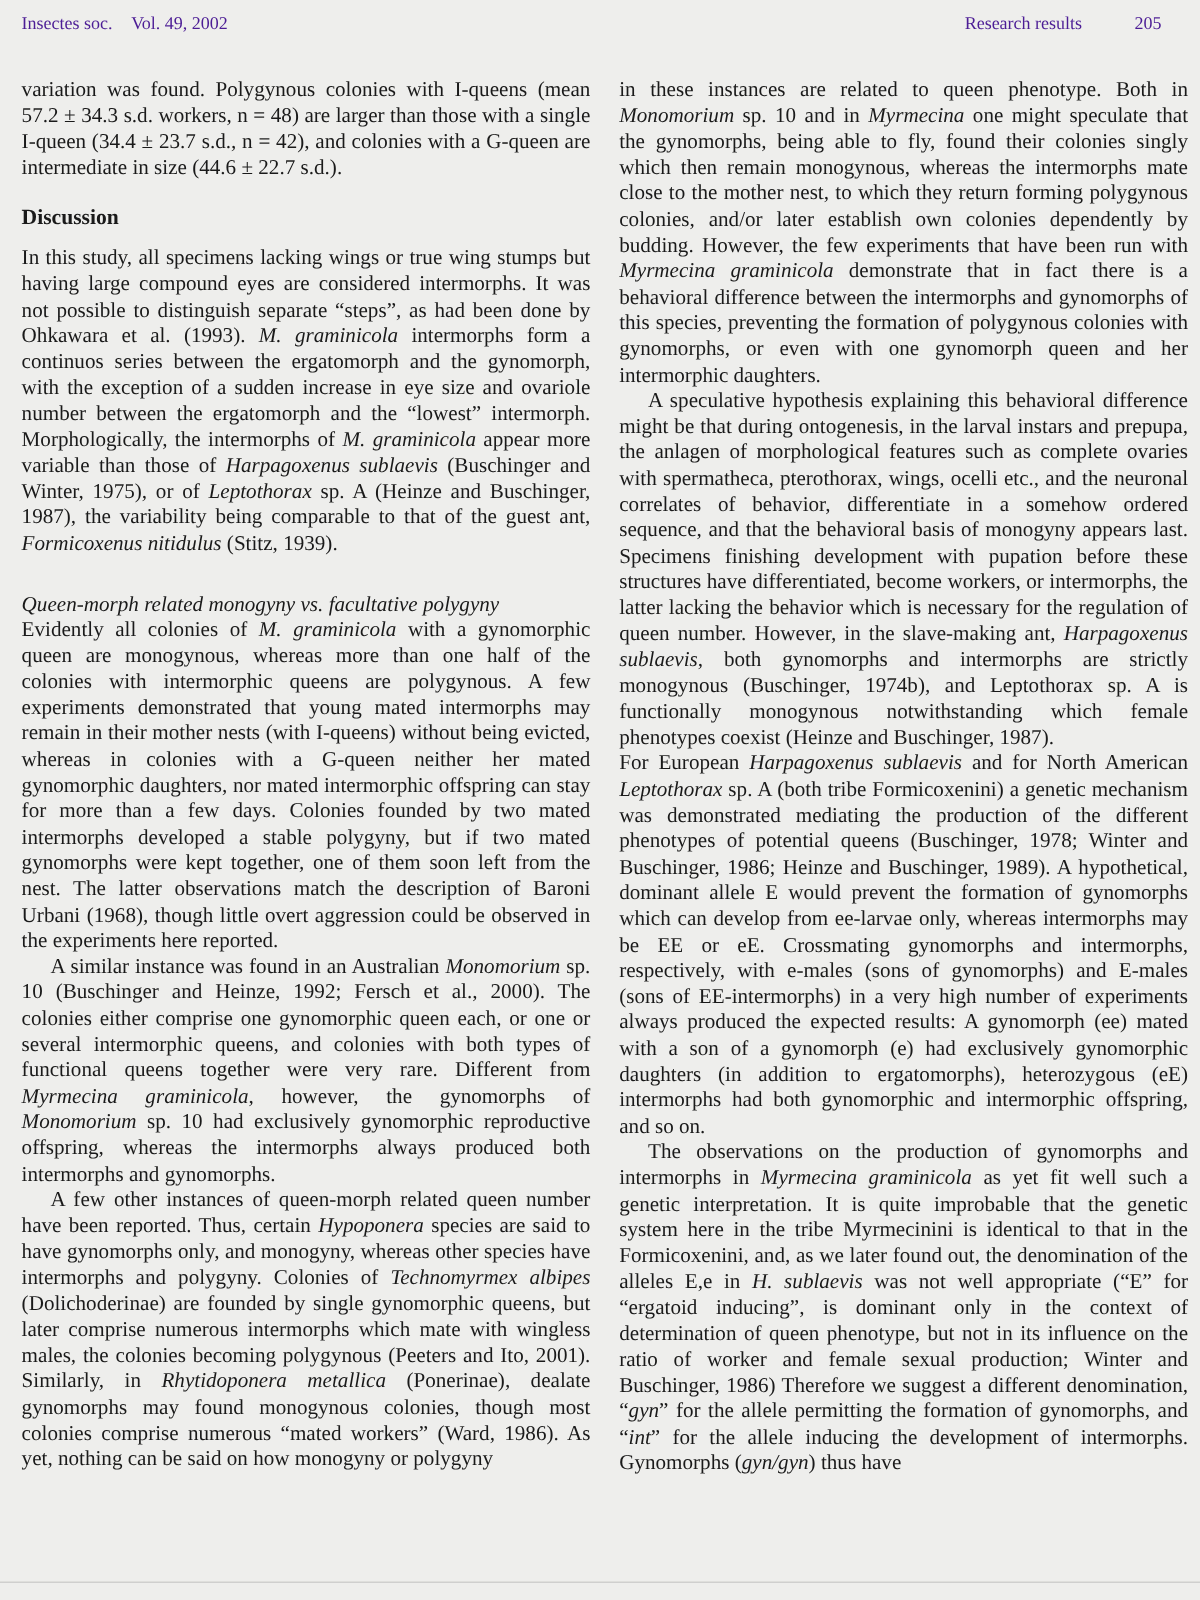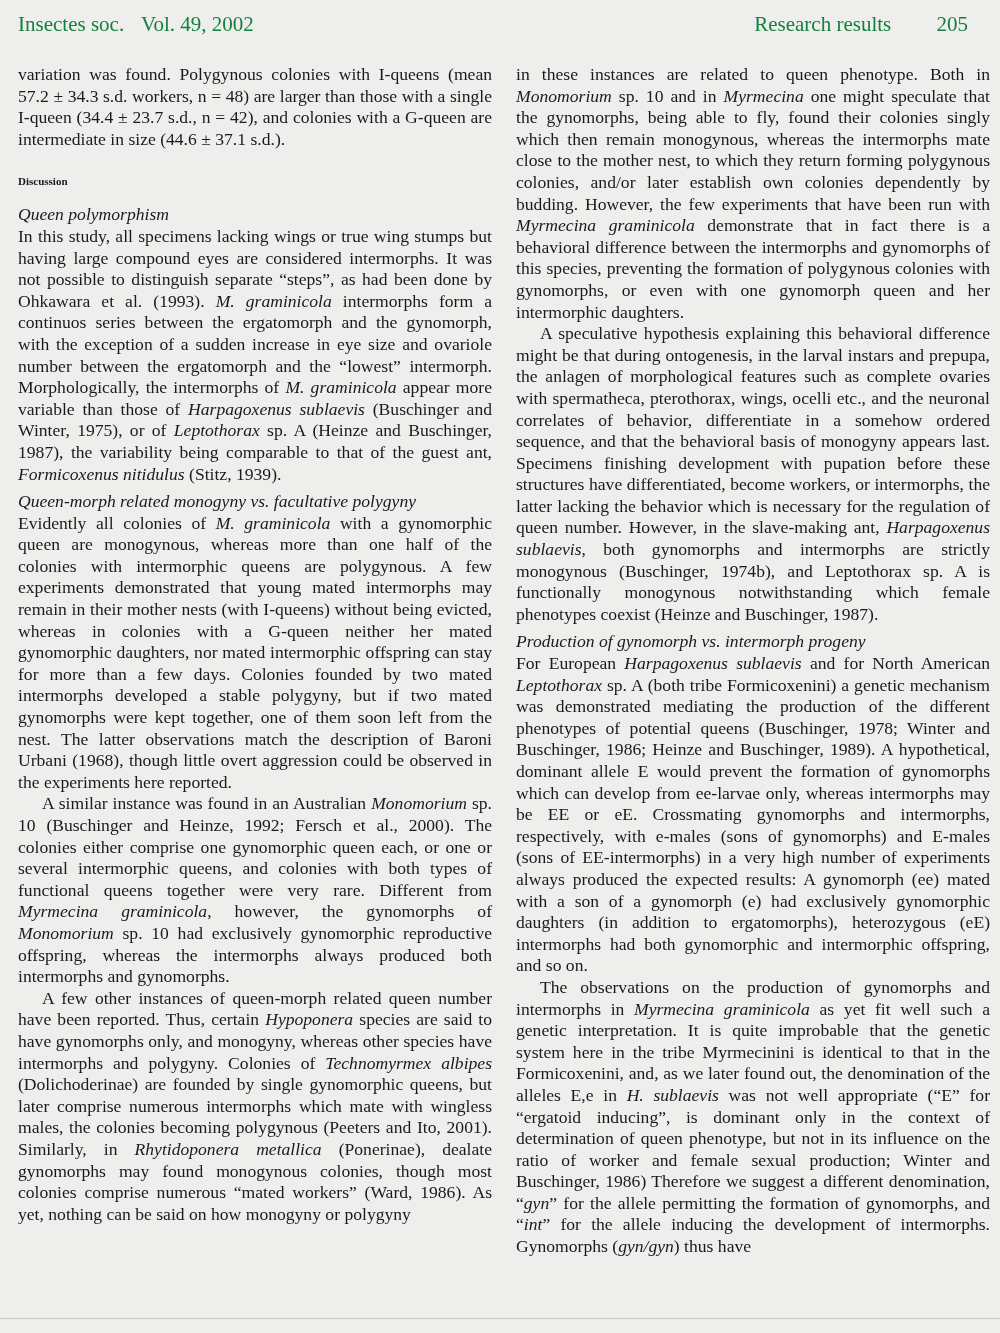--- a/index.html
+++ b/index.html
@@ -5,77 +5,75 @@
   html, body { margin: 0; padding: 0; }
   body {
     width: 1000px; height: 1333px; overflow: hidden;
     background: #eeeeec;
     font-family: "Liberation Serif", "DejaVu Serif", serif;
     color: #1a1a1a;
     position: relative;
   }
   .header {
     position: absolute; top: 12px; left: 18px; right: 18px; height: 24px;
-    font-size: 21px; color: #15803d;
+    font-size: 15px; color: #4c1d95;
   }
   .header .left { position: absolute; left: 0; top: 0; }
   .header .left span { margin-right: 12px; }
   .header .right { position: absolute; right: 14px; top: 0; }
   .header .right .pg { margin-left: 40px; }
   .col {
     position: absolute; top: 64px; width: 474px;
     font-size: 17.6px; line-height: 21.6px;
     text-align: justify; hyphens: manual;
   }
   .col.left-col { left: 18px; }
   .col.right-col { left: 516px; }
   .col p { margin: 0; }
   .col p.indent { text-indent: 24px; }
   .col h2 {
-    font-size: 11px; font-weight: bold; margin: 20px 0 12px 0; line-height: 22px;
+    font-size: 18px; font-weight: bold; margin: 20px 0 12px 0; line-height: 22px;
   }
   .col h3 {
     font-size: 17.6px; font-style: italic; font-weight: normal; margin: 0; line-height: 21.6px;
   }
-  .col h3.spaced { margin-top: 6px; }
+  .col h3.spaced { margin-top: 29px; }
   i { }
   .bottom-rule {
     position: absolute; left: 0; right: 0; top: 1318px; height: 1px; background: #c8c8c6;
   }
 </style>
 </head>
 <body>
 
 <div class="header">
   <div class="left">
     <span>Insectes soc.</span>
     <span>Vol. 49, 2002</span>
   </div>
   <div class="right">
     <span>Research results</span>
     <span class="pg">205</span>
   </div>
 </div>
 
 <div class="col left-col">
-  <p>variation was found. Polygynous colonies with I-queens (mean 57.2 ± 34.3 s.d. workers, n = 48) are larger than those with a single I-queen (34.4 ± 23.7 s.d., n = 42), and colonies with a G-queen are intermediate in size (44.6 ± 37.1 s.d.).</p>
+  <p>variation was found. Polygynous colonies with I-queens (mean 57.2 ± 34.3 s.d. workers, n = 48) are larger than those with a single I-queen (34.4 ± 23.7 s.d., n = 42), and colonies with a G-queen are intermediate in size (44.6 ± 22.7 s.d.).</p>
 
   <h2>Discussion</h2>
 
-  <h3>Queen polymorphism</h3>
   <p><span>In this study, all specimens lacking wings or true wing stumps but having large compound eyes are considered intermorphs. It was not possible to distinguish separate “steps”, as had been done by Ohkawara et al. (1993). </span><i>M. graminicola</i><span> intermorphs form a continuos series between the ergatomorph and the gynomorph, with the exception of a sudden increase in eye size and ovariole number between the ergatomorph and the “lowest” intermorph. Morphologically, the intermorphs of </span><i>M. graminicola</i><span> appear more variable than those of </span><i>Harpagoxenus sublaevis</i><span> (Buschinger and Winter, 1975), or of </span><i>Leptothorax</i><span> sp. A (Heinze and Buschinger, 1987), the variability being comparable to that of the guest ant, </span><i>Formicoxenus nitidulus</i><span> (Stitz, 1939).</span></p>
 
   <h3 class="spaced">Queen-morph related monogyny vs. facultative polygyny</h3>
   <p><span>Evidently all colonies of </span><i>M. graminicola</i><span> with a gynomorphic queen are monogynous, whereas more than one half of the colonies with intermorphic queens are polygynous. A few experiments demonstrated that young mated intermorphs may remain in their mother nests (with I-queens) without being evicted, whereas in colonies with a G-queen neither her mated gynomorphic daughters, nor mated intermorphic offspring can stay for more than a few days. Colonies founded by two mated intermorphs developed a stable polygyny, but if two mated gynomorphs were kept together, one of them soon left from the nest. The latter observations match the description of Baroni Urbani (1968), though little overt aggression could be observed in the experiments here reported.</span></p>
   <p class="indent"><span>A similar instance was found in an Australian </span><i>Monomorium</i><span> sp. 10 (Buschinger and Heinze, 1992; Fersch et al., 2000). The colonies either comprise one gynomorphic queen each, or one or several intermorphic queens, and colonies with both types of functional queens together were very rare. Different from </span><i>Myrmecina graminicola</i><span>, however, the gynomorphs of </span><i>Monomorium</i><span> sp. 10 had exclusively gynomorphic reproductive offspring, whereas the intermorphs always produced both intermorphs and gynomorphs.</span></p>
   <p class="indent"><span>A few other instances of queen-morph related queen number have been reported. Thus, certain </span><i>Hypoponera</i><span> species are said to have gynomorphs only, and monogyny, whereas other species have intermorphs and polygyny. Colonies of </span><i>Technomyrmex albipes</i><span> (Dolichoderinae) are founded by single gynomorphic queens, but later comprise numerous intermorphs which mate with wingless males, the colonies becoming polygynous (Peeters and Ito, 2001). Similarly, in </span><i>Rhytidoponera metallica</i><span> (Ponerinae), dealate gynomorphs may found monogynous colonies, though most colonies comprise numerous “mated workers” (Ward, 1986). As yet, nothing can be said on how monogyny or polygyny</span></p>
 </div>
 
 <div class="col right-col">
   <p><span>in these instances are related to queen phenotype. Both in </span><i>Monomorium</i><span> sp. 10 and in </span><i>Myrmecina</i><span> one might speculate that the gynomorphs, being able to fly, found their colonies singly which then remain monogynous, whereas the intermorphs mate close to the mother nest, to which they return forming polygynous colonies, and/or later establish own colonies dependently by budding. However, the few experiments that have been run with </span><i>Myrmecina graminicola</i><span> demonstrate that in fact there is a behavioral difference between the intermorphs and gynomorphs of this species, preventing the formation of polygynous colonies with gynomorphs, or even with one gynomorph queen and her intermorphic daughters.</span></p>
   <p class="indent"><span>A speculative hypothesis explaining this behavioral difference might be that during ontogenesis, in the larval instars and prepupa, the anlagen of morphological features such as complete ovaries with spermatheca, pterothorax, wings, ocelli etc., and the neuronal correlates of behavior, differentiate in a somehow ordered sequence, and that the behavioral basis of monogyny appears last. Specimens finishing development with pupation before these structures have differentiated, become workers, or intermorphs, the latter lacking the behavior which is necessary for the regulation of queen number. However, in the slave-making ant, </span><i>Harpagoxenus sublaevis</i><span>, both gynomorphs and intermorphs are strictly monogynous (Buschinger, 1974b), and Leptothorax sp. A is functionally monogynous notwithstanding which female phenotypes coexist (Heinze and Buschinger, 1987).</span></p>
 
-  <h3 class="spaced">Production of gynomorph vs. intermorph progeny</h3>
   <p><span>For European </span><i>Harpagoxenus sublaevis</i><span> and for North American </span><i>Leptothorax</i><span> sp. A (both tribe Formicoxenini) a genetic mechanism was demonstrated mediating the production of the different phenotypes of potential queens (Buschinger, 1978; Winter and Buschinger, 1986; Heinze and Buschinger, 1989). A hypothetical, dominant allele E would prevent the formation of gynomorphs which can develop from ee-larvae only, whereas intermorphs may be EE or eE. Crossmating gynomorphs and intermorphs, respectively, with e-males (sons of gynomorphs) and E-males (sons of EE-intermorphs) in a very high number of experiments always produced the expected results: A gynomorph (ee) mated with a son of a gynomorph (e) had exclusively gynomorphic daughters (in addition to ergatomorphs), heterozygous (eE) intermorphs had both gynomorphic and intermorphic offspring, and so on.</span></p>
   <p class="indent"><span>The observations on the production of gynomorphs and intermorphs in </span><i>Myrmecina graminicola</i><span> as yet fit well such a genetic interpretation. It is quite improbable that the genetic system here in the tribe Myrmecinini is identical to that in the Formicoxenini, and, as we later found out, the denomination of the alleles E,e in </span><i>H. sublaevis</i><span> was not well appropriate (“E” for “ergatoid inducing”, is dominant only in the context of determination of queen phenotype, but not in its influence on the ratio of worker and female sexual production; Winter and Buschinger, 1986) Therefore we suggest a different denomination, “</span><i>gyn</i><span>” for the allele permitting the formation of gynomorphs, and “</span><i>int</i><span>” for the allele inducing the development of intermorphs. Gynomorphs (</span><i>gyn/gyn</i><span>) thus have</span></p>
 </div>
 
 <div class="bottom-rule"></div>
 
 </body></html>

